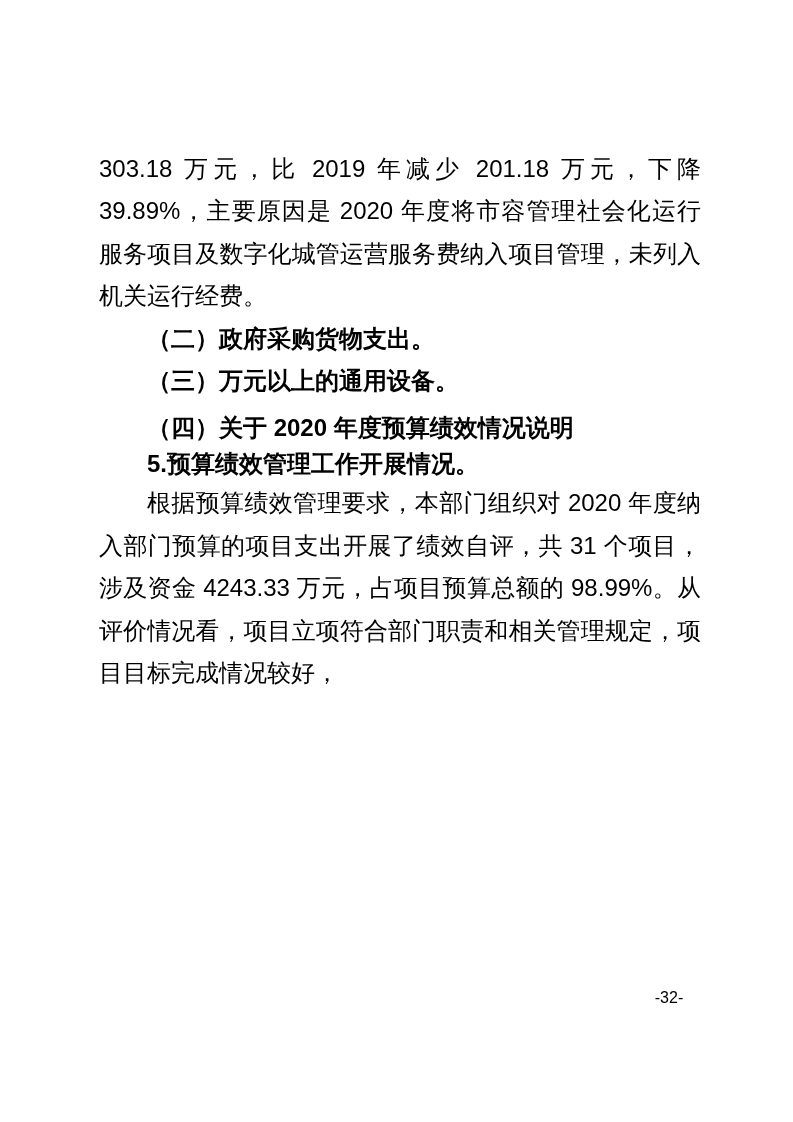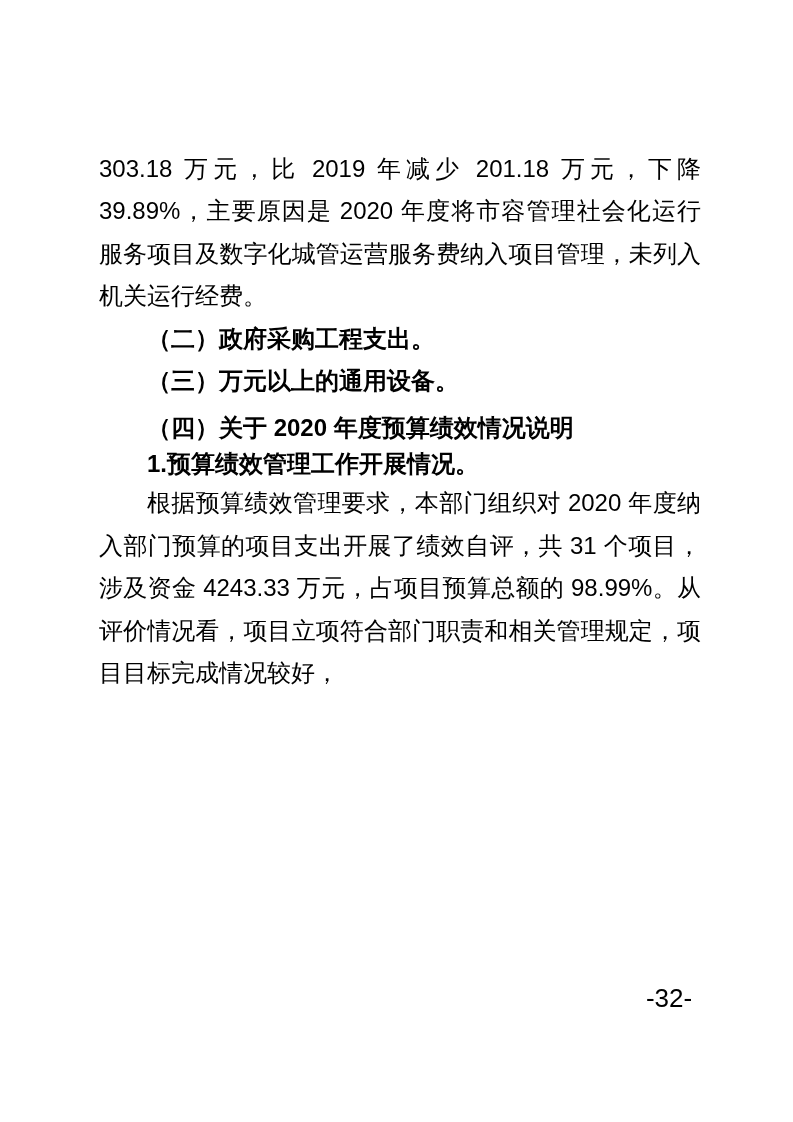--- a/index.html
+++ b/index.html
@@ -42,32 +42,32 @@
   }
   .spacer {
     height: 8px;
   }
   .page-number {
     position: absolute;
     top: 986px;
     left: 638px;
     width: 62px;
     text-align: center;
-    font-size: 26px;
+    font-size: 16px;
     line-height: 24px;
     color: #000000;
   }
 </style>
 </head>
 <body>
 
 <div class="page">
   <div class="content">
     <p class="no-indent">303.18 万元，比 2019 年减少 201.18 万元，下降 39.89%，主要原因是 2020 年度将市容管理社会化运行服务项目及数字化城管运营服务费纳入项目管理，未列入机关运行经费。</p>
-    <p class="heading">（二）政府采购工程支出。</p>
+    <p class="heading">（二）政府采购货物支出。</p>
     <p class="heading">（三）万元以上的通用设备。</p>
     <div class="spacer"></div>
     <p class="heading h-tight">（四）关于 2020 年度预算绩效情况说明</p>
-    <p class="heading h-tight">1.预算绩效管理工作开展情况。</p>
+    <p class="heading h-tight">5.预算绩效管理工作开展情况。</p>
     <p>根据预算绩效管理要求，本部门组织对 2020 年度纳入部门预算的项目支出开展了绩效自评，共 31 个项目，涉及资金 4243.33 万元，占项目预算总额的 98.99%。从评价情况看，项目立项符合部门职责和相关管理规定，项目目标完成情况较好，</p>
   </div>
   <div class="page-number">-32-</div>
 </div>
 
 </body></html>

